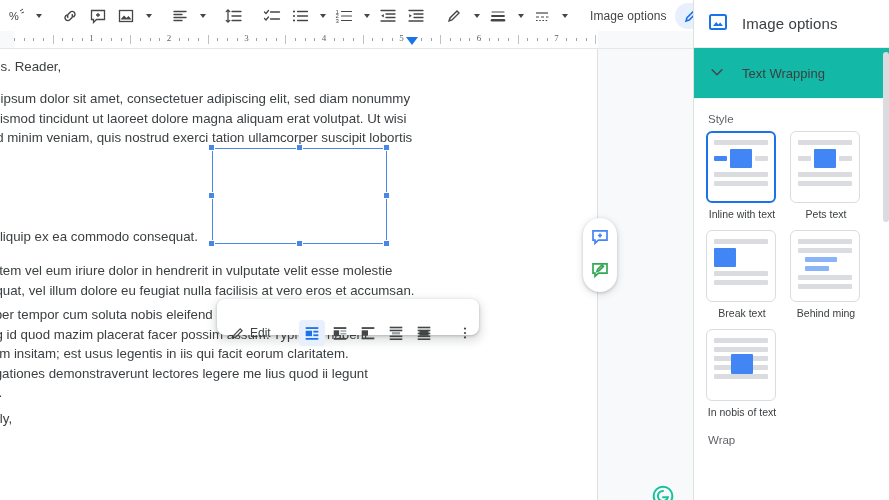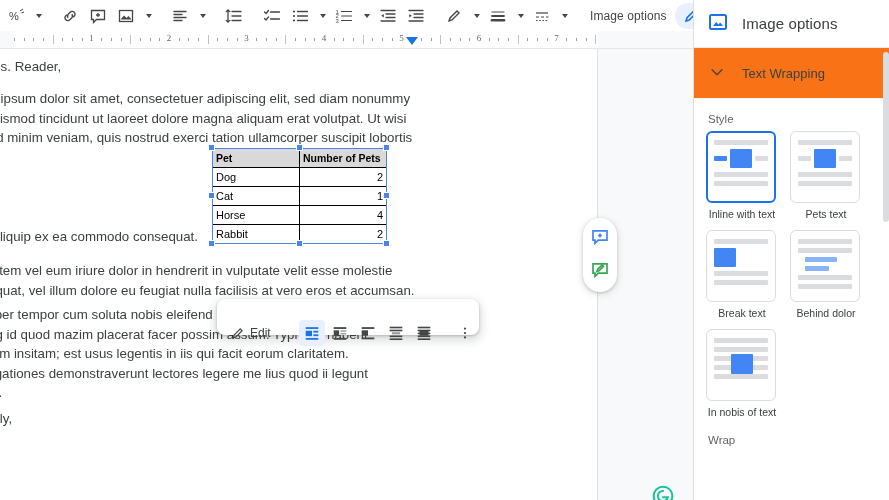--- a/index.html
+++ b/index.html
@@ -139,21 +139,21 @@
   .panel-head {
     height: 48px; display: flex; align-items: center; gap: 14px;
     padding: 0 14px; border-bottom: 1px solid #e8eaed;
   }
   .panel-title { font-size: 15px; color: #3c4043; letter-spacing: .1px; }
   .acc {
     display: flex; align-items: center; gap: 14px; padding: 0 14px;
     height: 51px; font-size: 13px; color: #3c4043;
     border-bottom: 1px solid #f1f3f4;
   }
-  .acc.active { background: #f97316; gap: 16px; }
+  .acc.active { background: #14b8a6; gap: 16px; }
   .sect-label {
     font-size: 11.5px; color: #5f6368; padding: 14px 14px 6px 14px;
   }
   .styles {
     display: flex; flex-wrap: wrap; gap: 10px 12px; padding: 0 12px;
   }
   .style-cell { width: 72px; }
   .thumb {
     width: 70px; height: 72px; border: 1px solid #dadce0; border-radius: 6px;
     background: #fff; padding: 8px 7px; position: relative;
@@ -412,48 +412,20 @@
     <div class="para" style="top:178px;"> ut aliquip ex ea commodo consequat.</div>
     <div class="para" style="top:212px;">s autem vel eum iriure dolor in hendrerit in vulputate velit esse molestie
 nsequat, vel illum dolore eu feugiat nulla facilisis at vero eros et accumsan.</div>
     <div class="para" style="top:256px;">m liber tempor cum soluta nobis eleifend option congue nihil imperdiet
 ming id quod mazim placerat facer possim assum. Typi non habent
 itatem insitam; est usus legentis in iis qui facit eorum claritatem.
 estigationes demonstraverunt lectores legere me lius quod ii legunt
 pius.</div>
     <div class="para" style="top:360px;">cerely,</div>
 
-    <div class="imgwrap">
-      <table class="pt">
-        <thead>
-          <tr>
-            <th>Pet</th>
-            <th class="num">Number of Pets</th>
-          </tr>
-        </thead>
-        <tbody id="pt-body">
-              <tr>
-                <td>Dog</td>
-                <td class="num">2</td>
-              </tr>
-              <tr>
-                <td>Cat</td>
-                <td class="num">1</td>
-              </tr>
-              <tr>
-                <td>Horse</td>
-                <td class="num">4</td>
-              </tr>
-              <tr>
-                <td>Rabbit</td>
-                <td class="num">2</td>
-              </tr>
-            </tbody>
-      </table>
-    </div>
     <div class="sel-border"></div>
     <div class="handle" style="left:208px; top:95px;"></div>
     <div class="handle" style="left:296px; top:95px;"></div>
     <div class="handle" style="left:383px; top:95px;"></div>
     <div class="handle" style="left:208px; top:143px;"></div>
     <div class="handle" style="left:383px; top:143px;"></div>
     <div class="handle" style="left:208px; top:191px;"></div>
     <div class="handle" style="left:296px; top:191px;"></div>
     <div class="handle" style="left:383px; top:191px;"></div>
   </div>
@@ -614,21 +586,21 @@
 
     <div class="style-cell">
       <div class="thumb">
         <div class="ln" style="width:100%"></div>
         <div class="ln" style="width:100%"></div>
         <div class="ln" style="width:60%;margin-left:13%;background:#8ab4f8"></div>
         <div class="ln" style="width:44%;margin-left:13%;background:#8ab4f8"></div>
         <div class="ln" style="width:100%"></div>
         <div class="ln" style="width:100%;margin-bottom:0"></div>
       </div>
-      <div class="style-name">Behind dolor</div>
+      <div class="style-name">Behind ming</div>
     </div>
 
     <div class="style-cell">
       <div class="thumb" style="position:relative">
         <div class="ln" style="width:100%"></div>
         <div class="ln" style="width:100%"></div>
         <div class="ln" style="width:100%"></div>
         <div class="ln" style="width:100%"></div>
         <div class="ln" style="width:100%;margin-bottom:0"></div>
         <div class="blu" style="position:absolute;left:24px;top:24px;width:22px;height:20px;border-radius:1px"></div>

